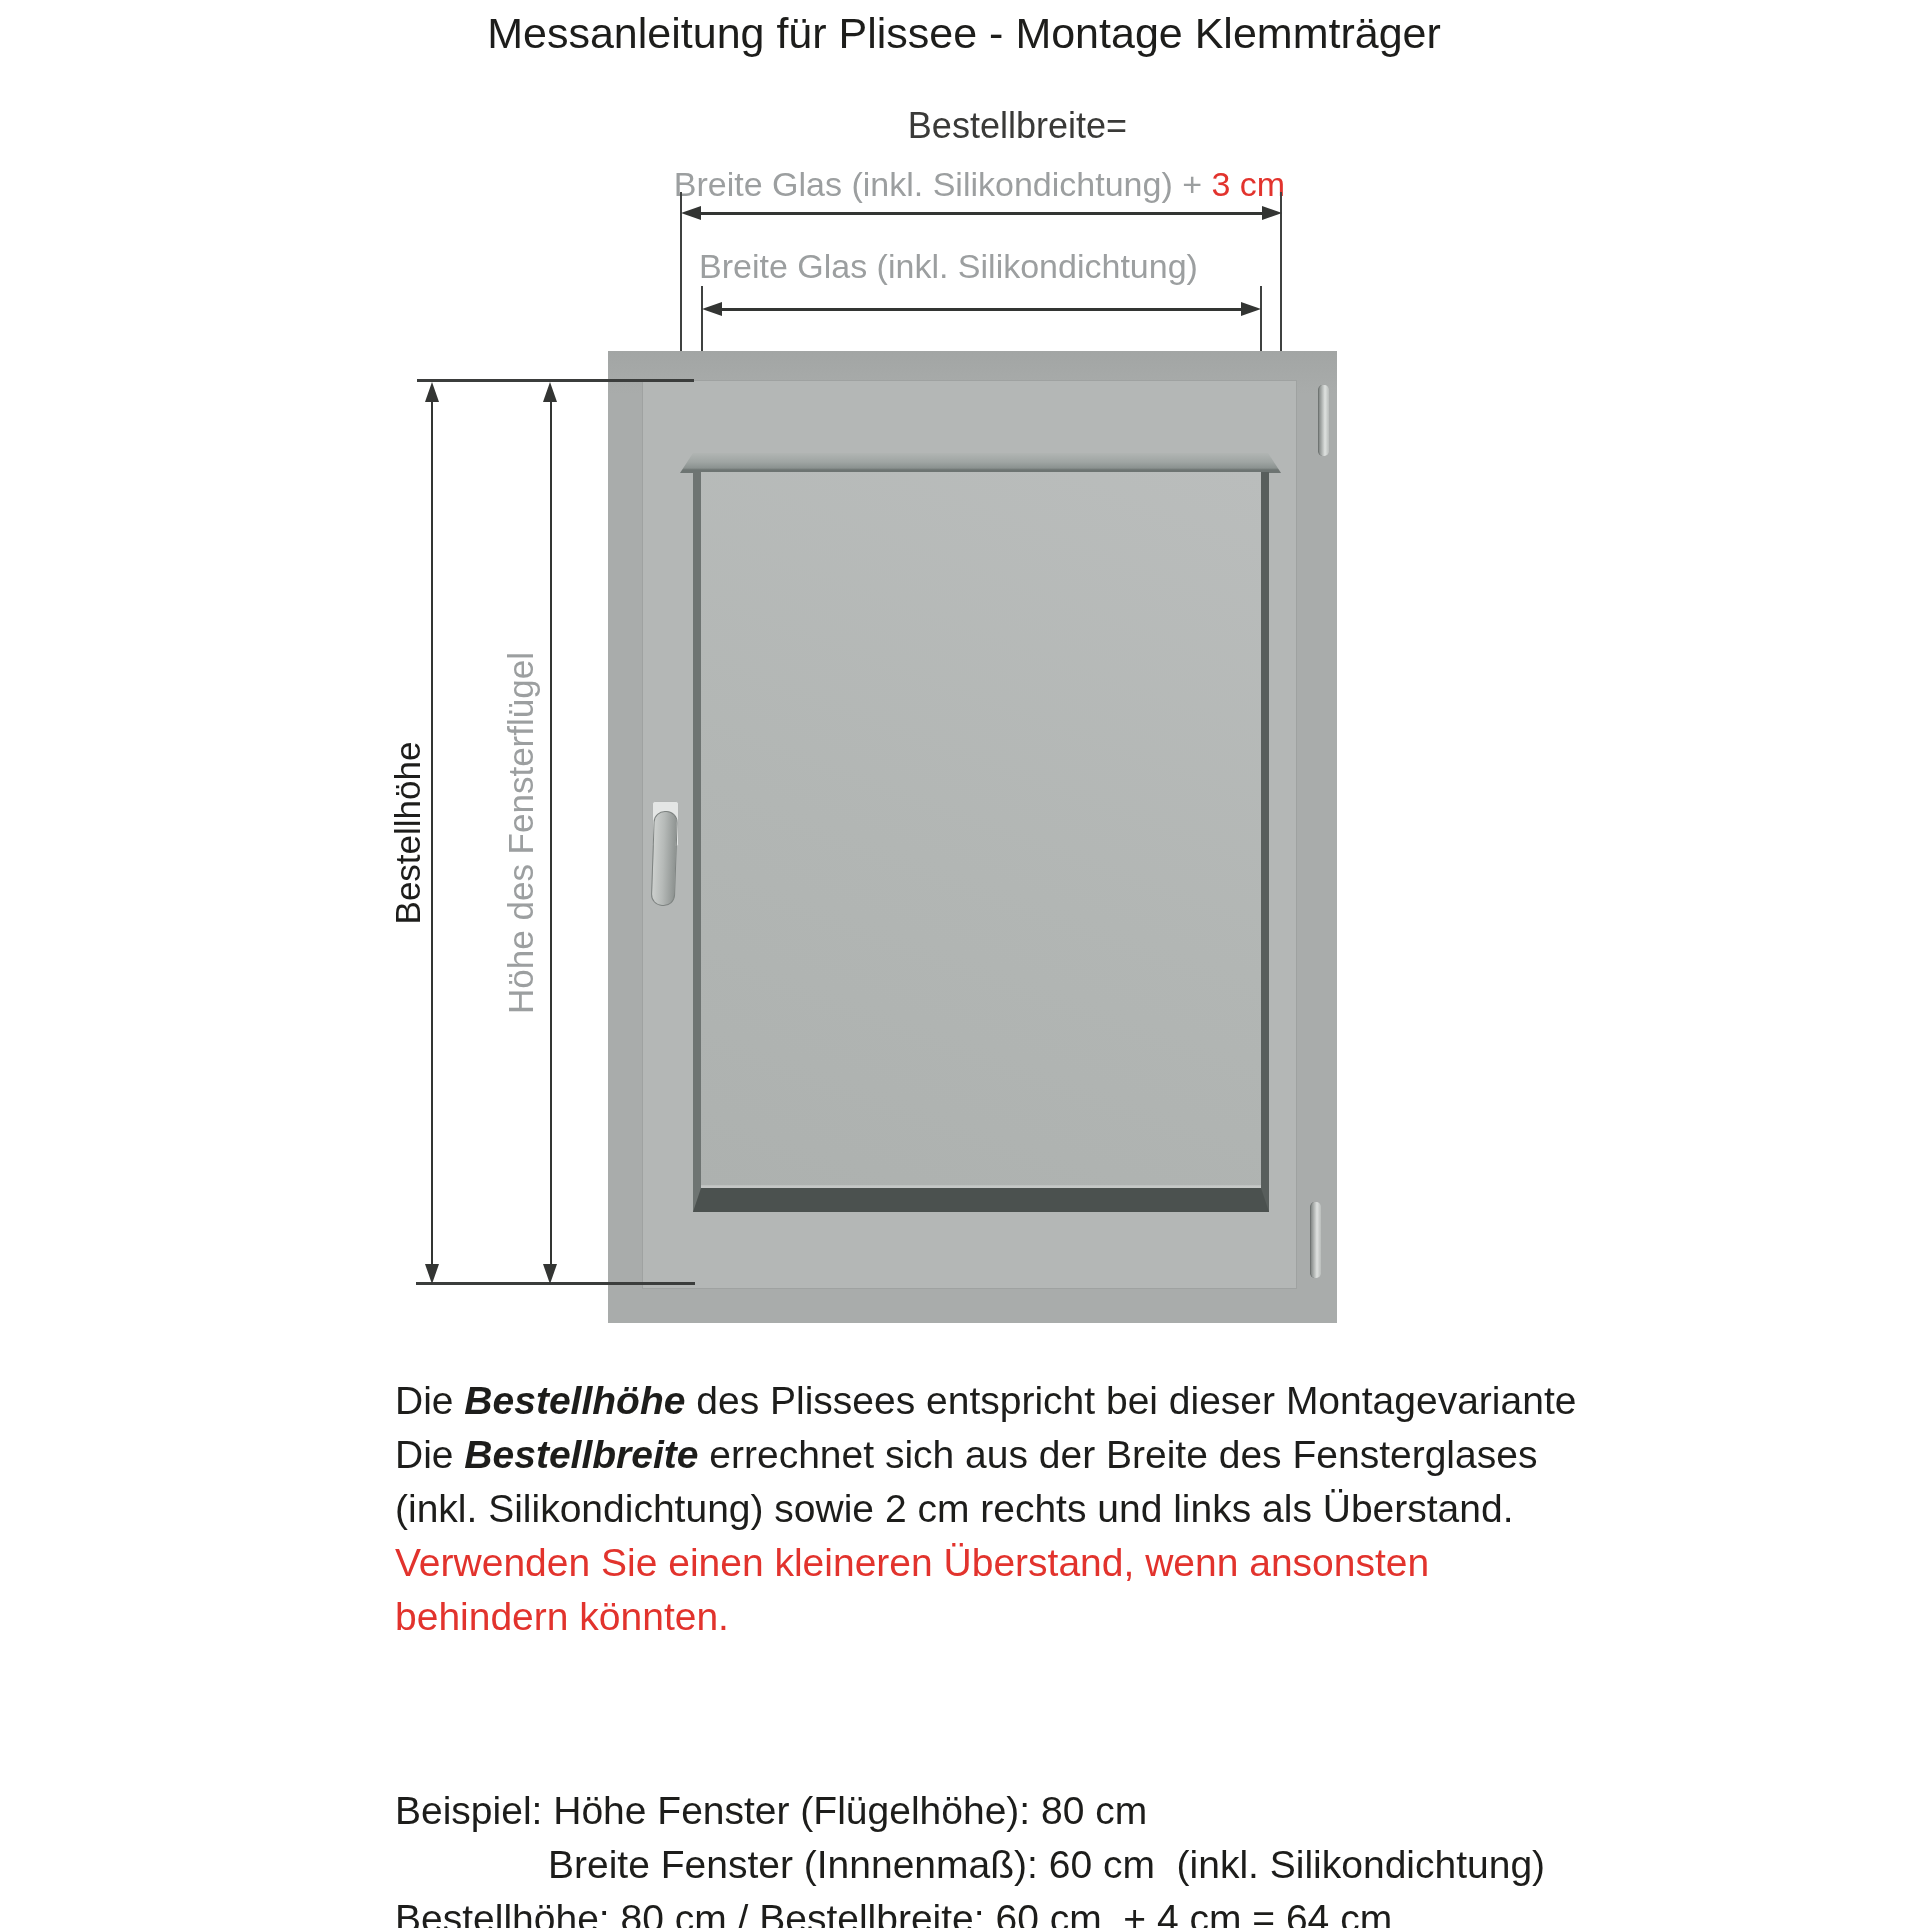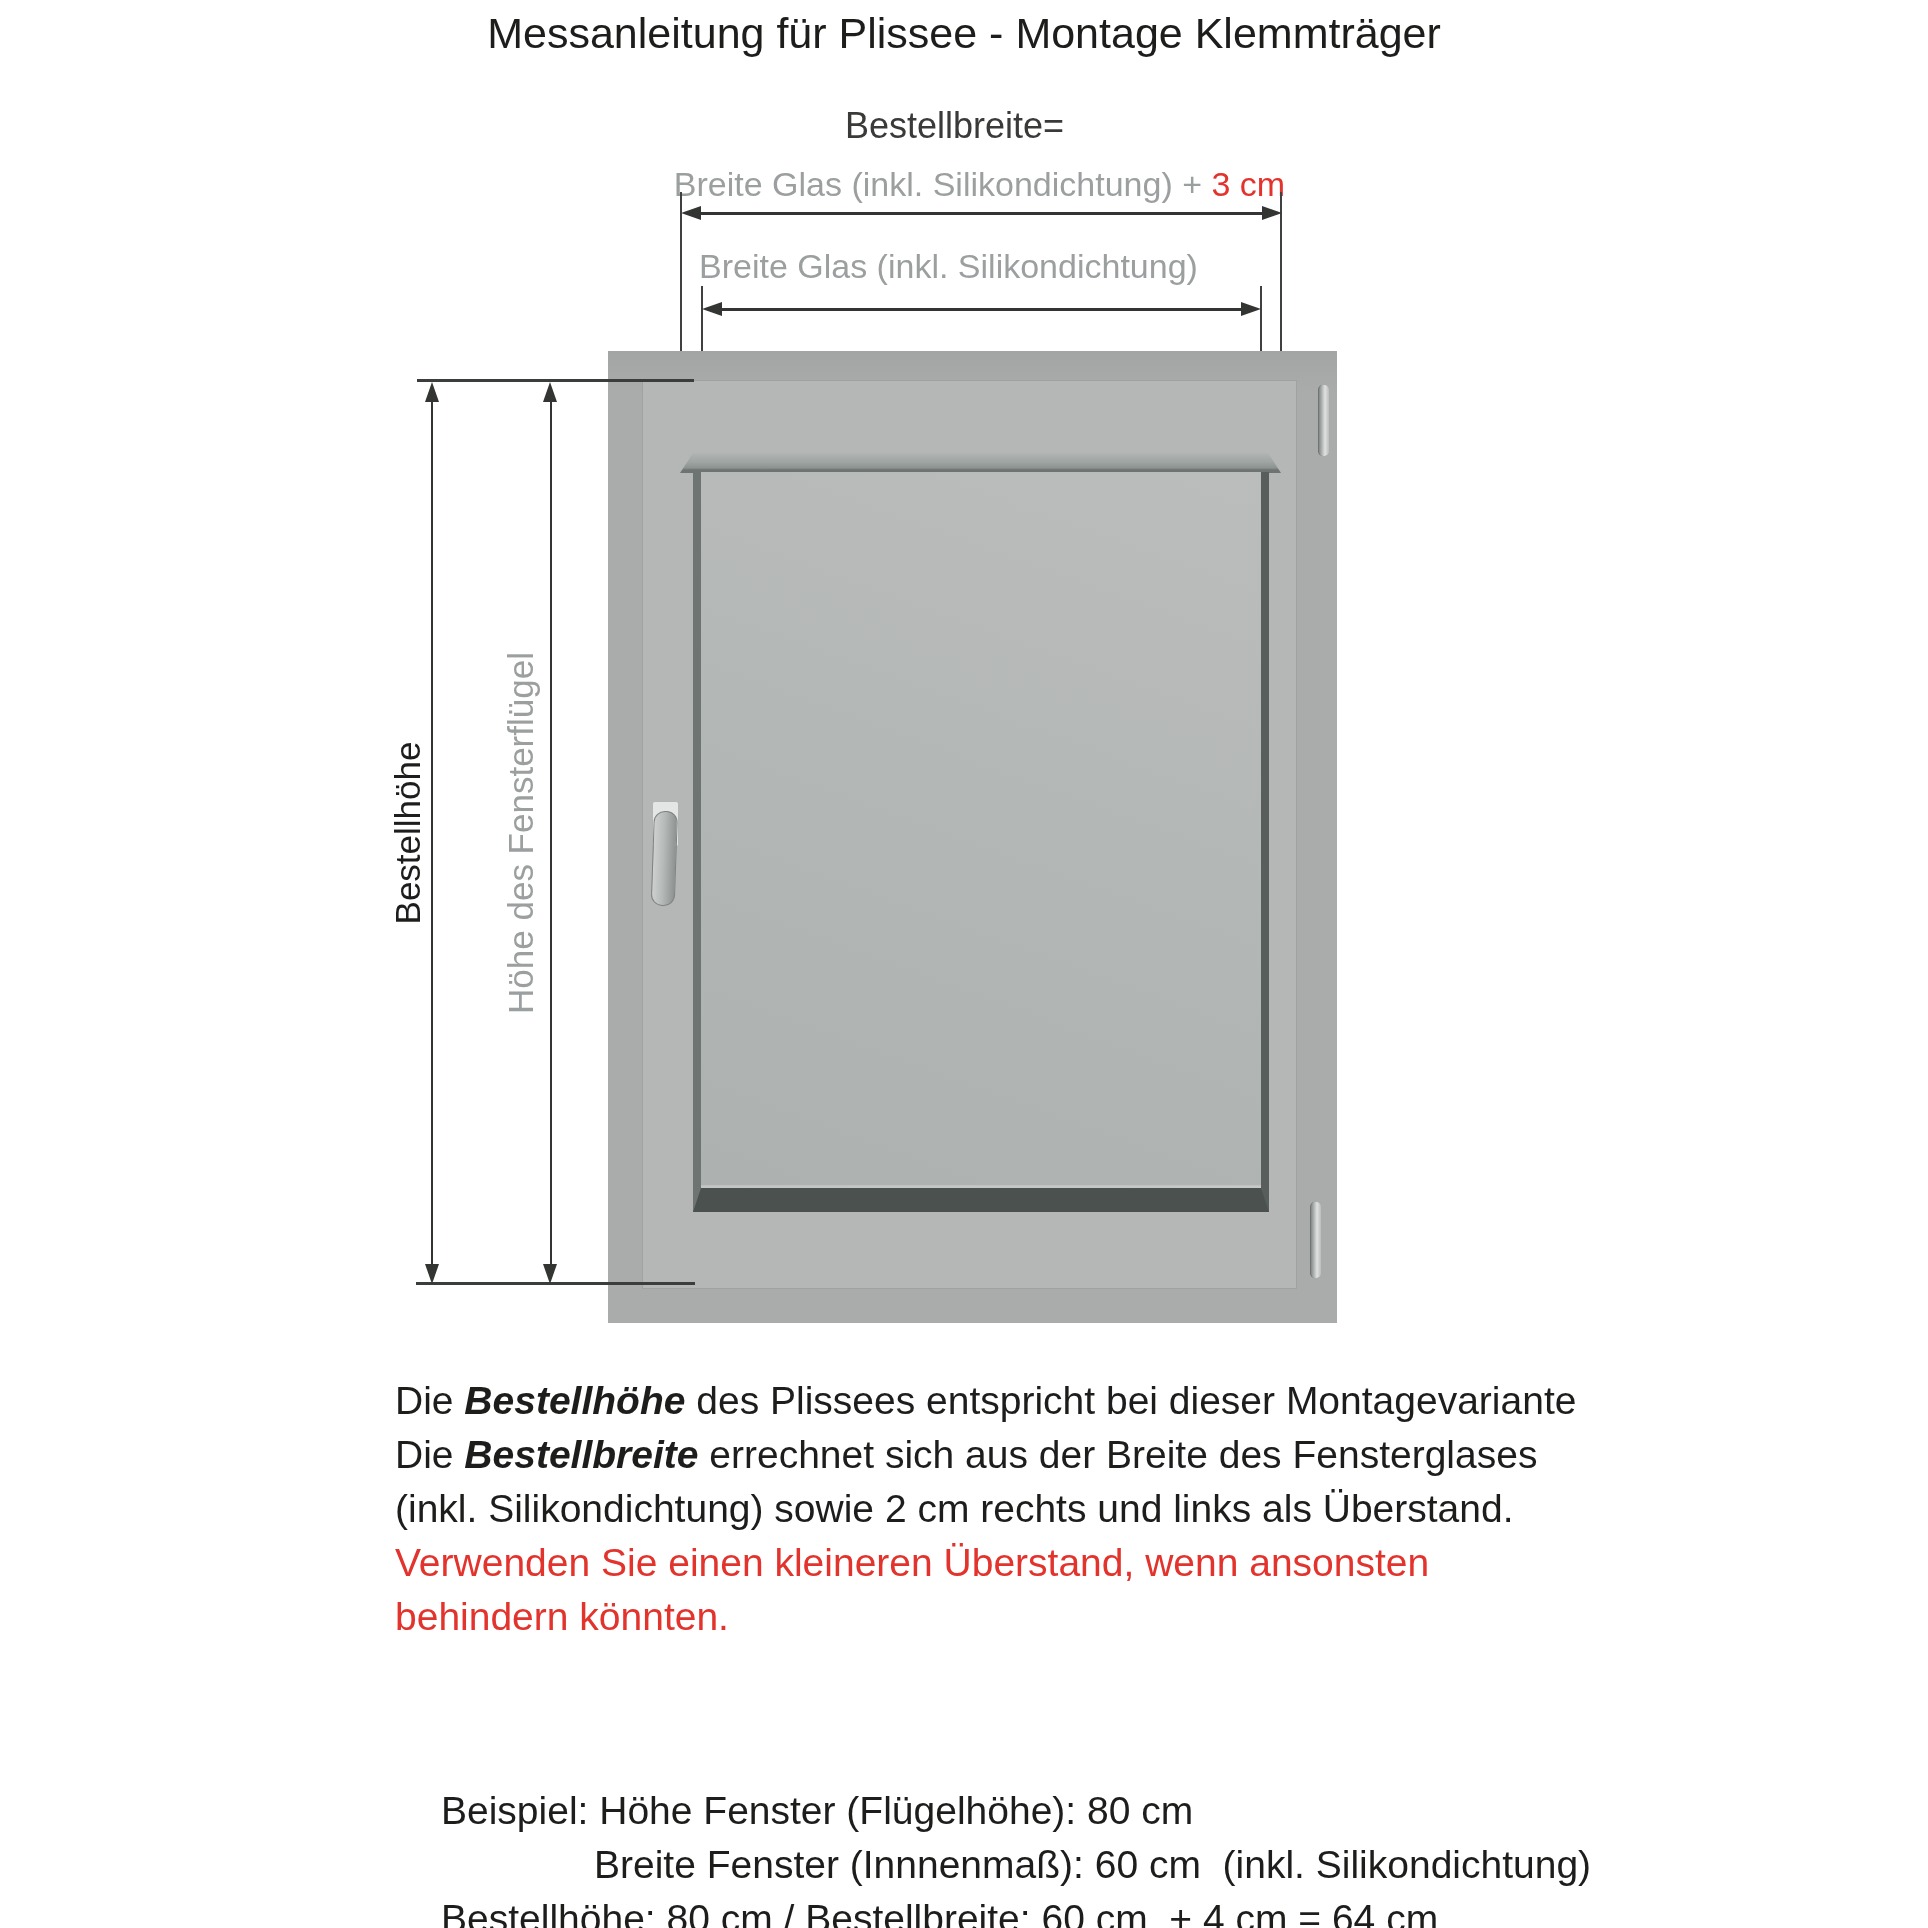--- a/index.html
+++ b/index.html
@@ -4,21 +4,21 @@
 <style>
   html,body{margin:0;padding:0;background:#ffffff;}
   .page{position:relative;width:1928px;height:1928px;background:#ffffff;overflow:hidden;
         font-family:"Liberation Sans", sans-serif;color:#1d1d1b;text-decoration:underline;}
   .abs{position:absolute;}
 
   
   .title{left:0;top:9.4px;width:1928px;text-align:center;font-size:43px;letter-spacing:0;color:#1d1d1b;}
 
   
-  .lbl-bestellbreite{left:845px;top:105px;width:282px;text-align:left;font-size:36px;color:#3a3a38;}
+  .lbl-bestellbreite{left:845px;top:105px;width:282px;text-align:right;font-size:36px;color:#3a3a38;}
   .lbl-glass-plus{left:603px;top:165px;width:753px;text-align:center;font-size:34px;color:#9c9fa0;}
   .lbl-glass{left:699px;top:247px;width:565px;font-size:34px;color:#9c9fa0;}
   .red-txt{color:#e2332d;}
 
   
   .harrow{height:24.5px;}
   .harrow .shaft{position:absolute;left:13px;right:13px;top:11.3px;height:2.8px;background:#333533;}
   .harrow .head-l{position:absolute;left:0;top:4.7px;width:0;height:0;
       border-top:7.5px solid transparent;border-bottom:7.5px solid transparent;border-right:20px solid #333533;}
   .harrow .head-r{position:absolute;right:0;top:4.7px;width:0;height:0;
@@ -68,21 +68,21 @@
   .vlabel{writing-mode:vertical-rl;transform:translate(-50%,-50%) rotate(180deg);white-space:nowrap;font-size:35px;}
   .vlabel-order{left:408px;top:833px;color:#1d1d1b;}
   .vlabel-sash{left:521px;top:833px;color:#9c9fa0;}
 
   
   .textblock{left:395px;top:1374px;width:1281px;font-size:39px;line-height:54px;}
   .textblock .line{white-space:pre-wrap;}
   .bi{font-weight:bold;font-style:italic;}
   .warn{color:#e2332d;}
   .example{left:395px;top:1784px;width:1281px;font-size:39px;line-height:54px;}
-  .example .line{white-space:pre-wrap;margin-left:46px;}
+  .example .line{white-space:pre-wrap;}
   .indent{padding-left:153px;}
 </style>
 </head>
 <body>
 
 <div class="page">
 
   <div class="abs title">Messanleitung für Plissee - Montage Klemmträger</div>
 
   <div class="abs lbl-bestellbreite">Bestellbreite=</div>

